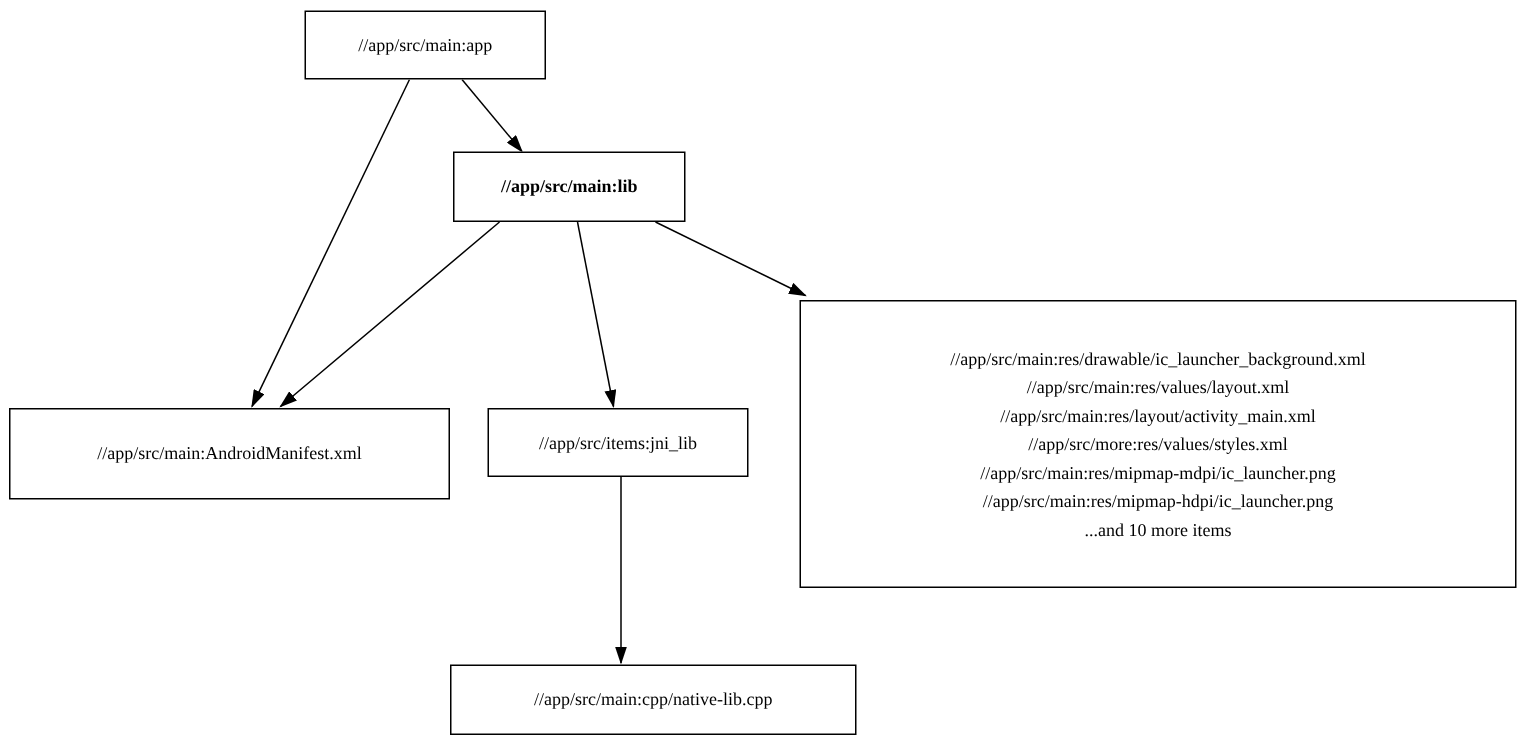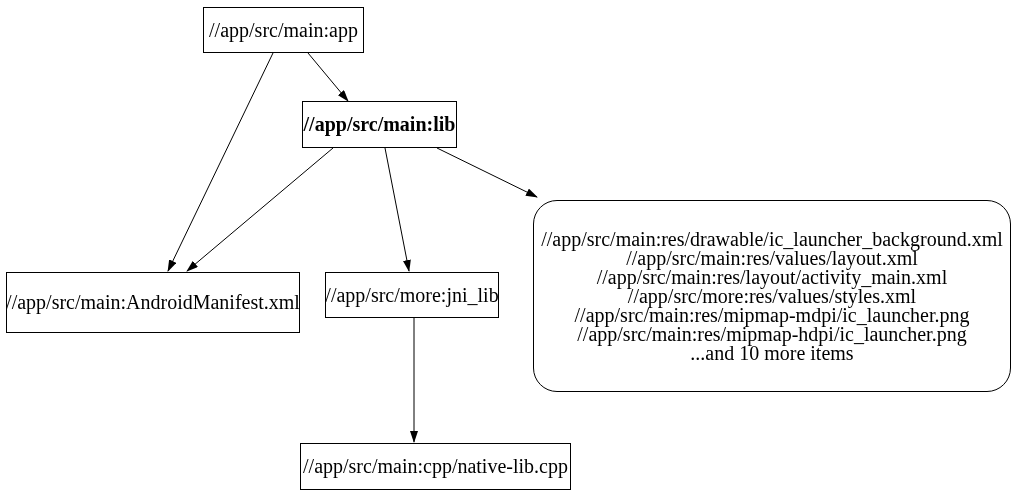--- a/index.html
+++ b/index.html
@@ -25,35 +25,34 @@
   }
   .node {
     position: absolute;
     box-sizing: border-box;
     background: #ffffff;
     border: 1px solid #000000;
     display: flex;
     align-items: center;
     justify-content: center;
     text-align: center;
-    font-size: 20px;
+    font-size: 12px;
     line-height: 19px;
     white-space: nowrap;
   }
   .node-app        { left: 203px; top: 7px;   width: 161px; height: 46px; }
   .node-lib        { left: 302px; top: 101px; width: 155px; height: 47px; font-weight: bold; }
   .node-manifest   { left: 6px;   top: 272px; width: 294px; height: 61px; }
   .node-jni        { left: 325px; top: 272px; width: 174px; height: 46px; }
   .node-native     { left: 281px; top: 443px; width: 271px; height: 47px; margin-left: 19px; }
   .node-resources  {
     left: 533px; top: 200px; width: 478px; height: 192px;
     flex-direction: column;
     justify-content: center;
     line-height: 19px;
-    border-radius: 24px;
   }
   .res-line { display: block; }
 </style>
 </head>
 <body>
 
 <div class="canvas">
 
   <svg class="edge-layer" width="1018" height="496" viewBox="0 0 1018 496" xmlns="http://www.w3.org/2000/svg">
     <defs>
@@ -77,21 +76,21 @@
 
   <div class="node node-lib">
     <span>//app/src/main:lib</span>
   </div>
 
   <div class="node node-manifest">
     <span>//app/src/main:AndroidManifest.xml</span>
   </div>
 
   <div class="node node-jni">
-    <span>//app/src/more:jni_lib</span>
+    <span>//app/src/items:jni_lib</span>
   </div>
 
   <div class="node node-resources">
     <span class="res-line">//app/src/main:res/drawable/ic_launcher_background.xml</span>
     <span class="res-line">//app/src/main:res/values/layout.xml</span>
     <span class="res-line">//app/src/main:res/layout/activity_main.xml</span>
     <span class="res-line">//app/src/more:res/values/styles.xml</span>
     <span class="res-line">//app/src/main:res/mipmap-mdpi/ic_launcher.png</span>
     <span class="res-line">//app/src/main:res/mipmap-hdpi/ic_launcher.png</span>
     <span class="res-line">...and 10 more items</span>

